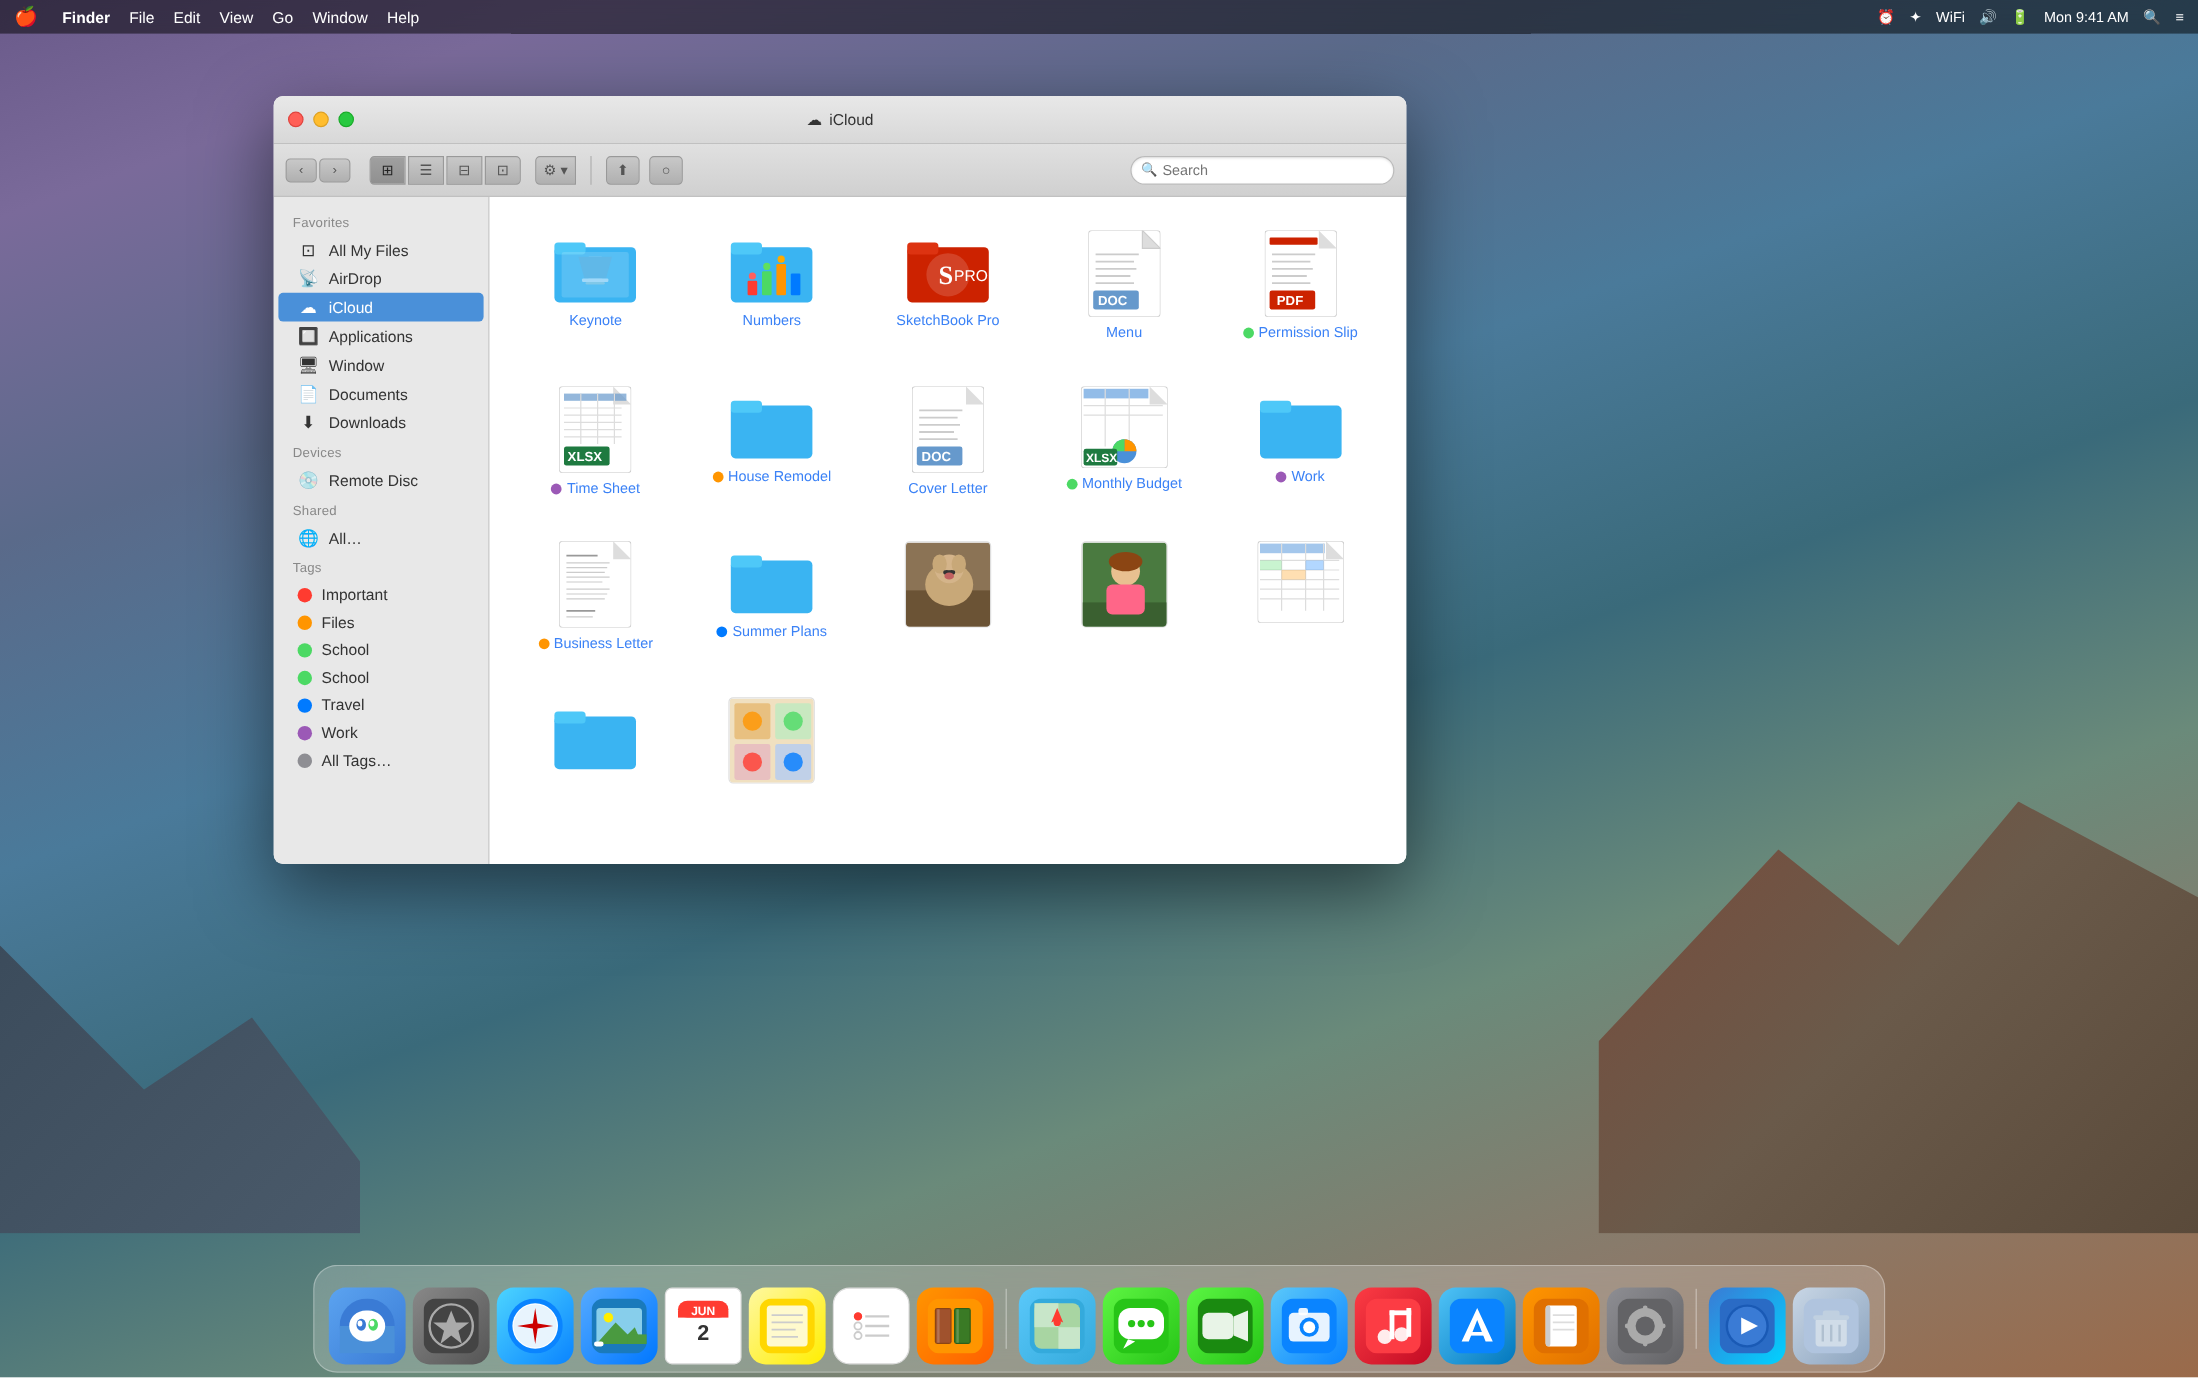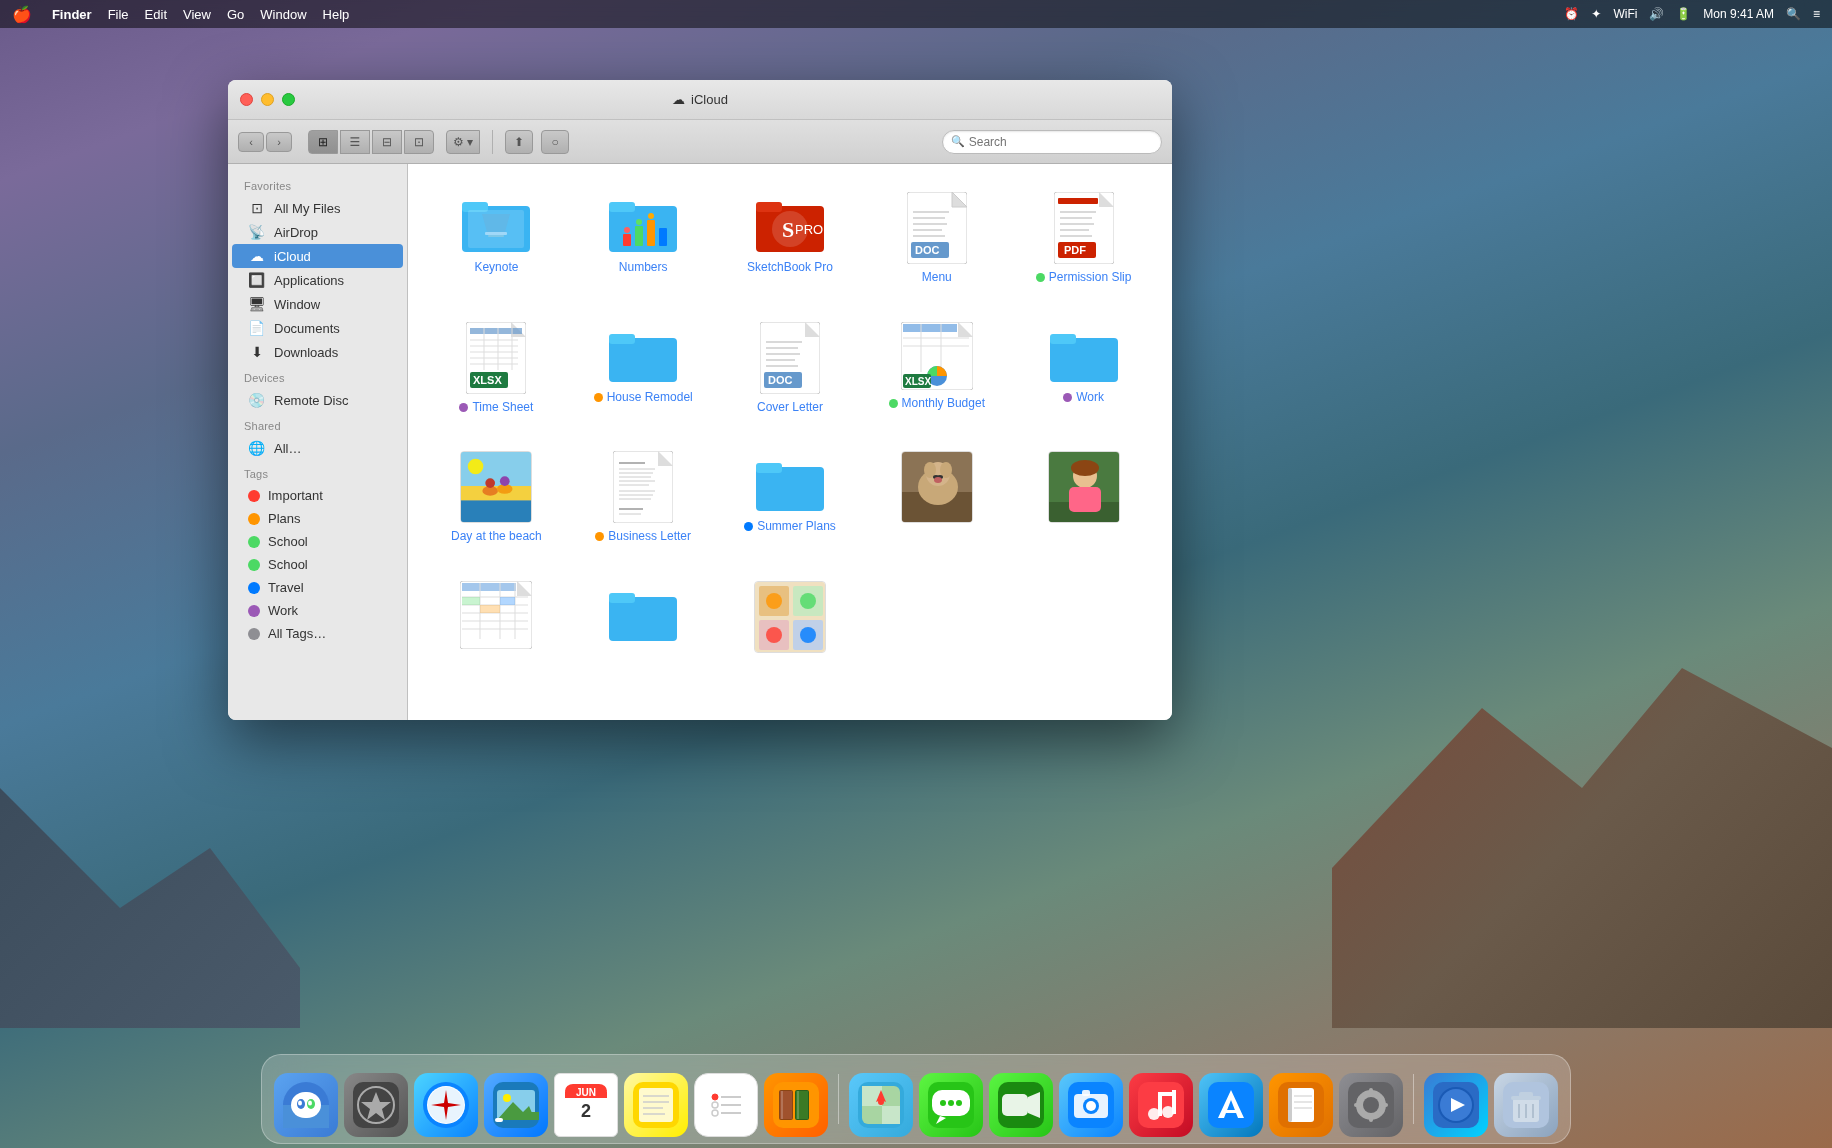--- a/index.html
+++ b/index.html
@@ -450,21 +450,21 @@
         <span>All…</span>
       </div>
 
       <div class="sidebar-section-title">Tags</div>
       <div class="sidebar-item">
         <span class="tag-dot" style="background:#ff3b30;"></span>
         <span>Important</span>
       </div>
       <div class="sidebar-item">
         <span class="tag-dot" style="background:#ff9500;"></span>
-        <span>Plans</span>
+        <span>Files</span>
       </div>
       <div class="sidebar-item">
         <span class="tag-dot" style="background:#4cd964;"></span>
         <span>School</span>
       </div>
       <div class="sidebar-item">
         <span class="tag-dot" style="background:#4cd964;"></span>
         <span>School</span>
       </div>
       <div class="sidebar-item">
@@ -645,37 +645,20 @@
           <svg width="72" height="62" viewBox="0 0 72 62">
             <rect x="2" y="16" width="68" height="44" rx="4" fill="#3ab4f2"></rect>
             <rect x="2" y="12" width="26" height="10" rx="3" fill="#4ec8f8"></rect>
           </svg>
           <div class="file-label">
             <span class="file-tag-dot" style="background:#9b59b6;"></span>
             Work
           </div>
         </div>
 
-        <div class="file-item">
-          <div style="width:72px;height:72px;border-radius:4px;overflow:hidden;border:1px solid #ddd;background:linear-gradient(to bottom, #87ceeb 0%, #87ceeb 40%, #f4d03f 40%, #c8a44a 60%, #4a90d9 60%, #2980b9 100%);display:flex;align-items:center;justify-content:center;">
-
-            <svg width="72" height="72" viewBox="0 0 72 72">
-              <rect x="0" y="0" width="72" height="35" fill="#87ceeb"></rect>
-              <rect x="0" y="35" width="72" height="15" fill="#f4d03f"></rect>
-              <rect x="0" y="50" width="72" height="22" fill="#2980b9"></rect>
-              <circle cx="15" cy="15" r="8" fill="#ffee00" opacity="0.9"></circle>
-
-              <ellipse cx="30" cy="40" rx="8" ry="5" fill="#e67e22"></ellipse>
-              <circle cx="30" cy="32" r="5" fill="#c0392b"></circle>
-              <ellipse cx="45" cy="38" rx="8" ry="5" fill="#f39c12"></ellipse>
-              <circle cx="45" cy="30" r="5" fill="#8e44ad"></circle>
-            </svg>
-          </div>
-          <div class="file-label">Day at the beach</div>
-        </div>
 
         <div class="file-item">
           <svg width="60" height="72" viewBox="0 0 60 72">
             <rect x="0" y="0" width="60" height="72" rx="3" fill="white" stroke="#ccc" stroke-width="1"></rect>
             <polygon points="45,0 60,15 45,15" fill="#ddd"></polygon>
 
             <line x1="6" y1="12" x2="32" y2="12" stroke="#999" stroke-width="1.5"></line>
             <line x1="6" y1="18" x2="42" y2="18" stroke="#ccc" stroke-width="1"></line>
             <line x1="6" y1="22" x2="40" y2="22" stroke="#ccc" stroke-width="1"></line>
             <line x1="6" y1="26" x2="38" y2="26" stroke="#ccc" stroke-width="1"></line>

